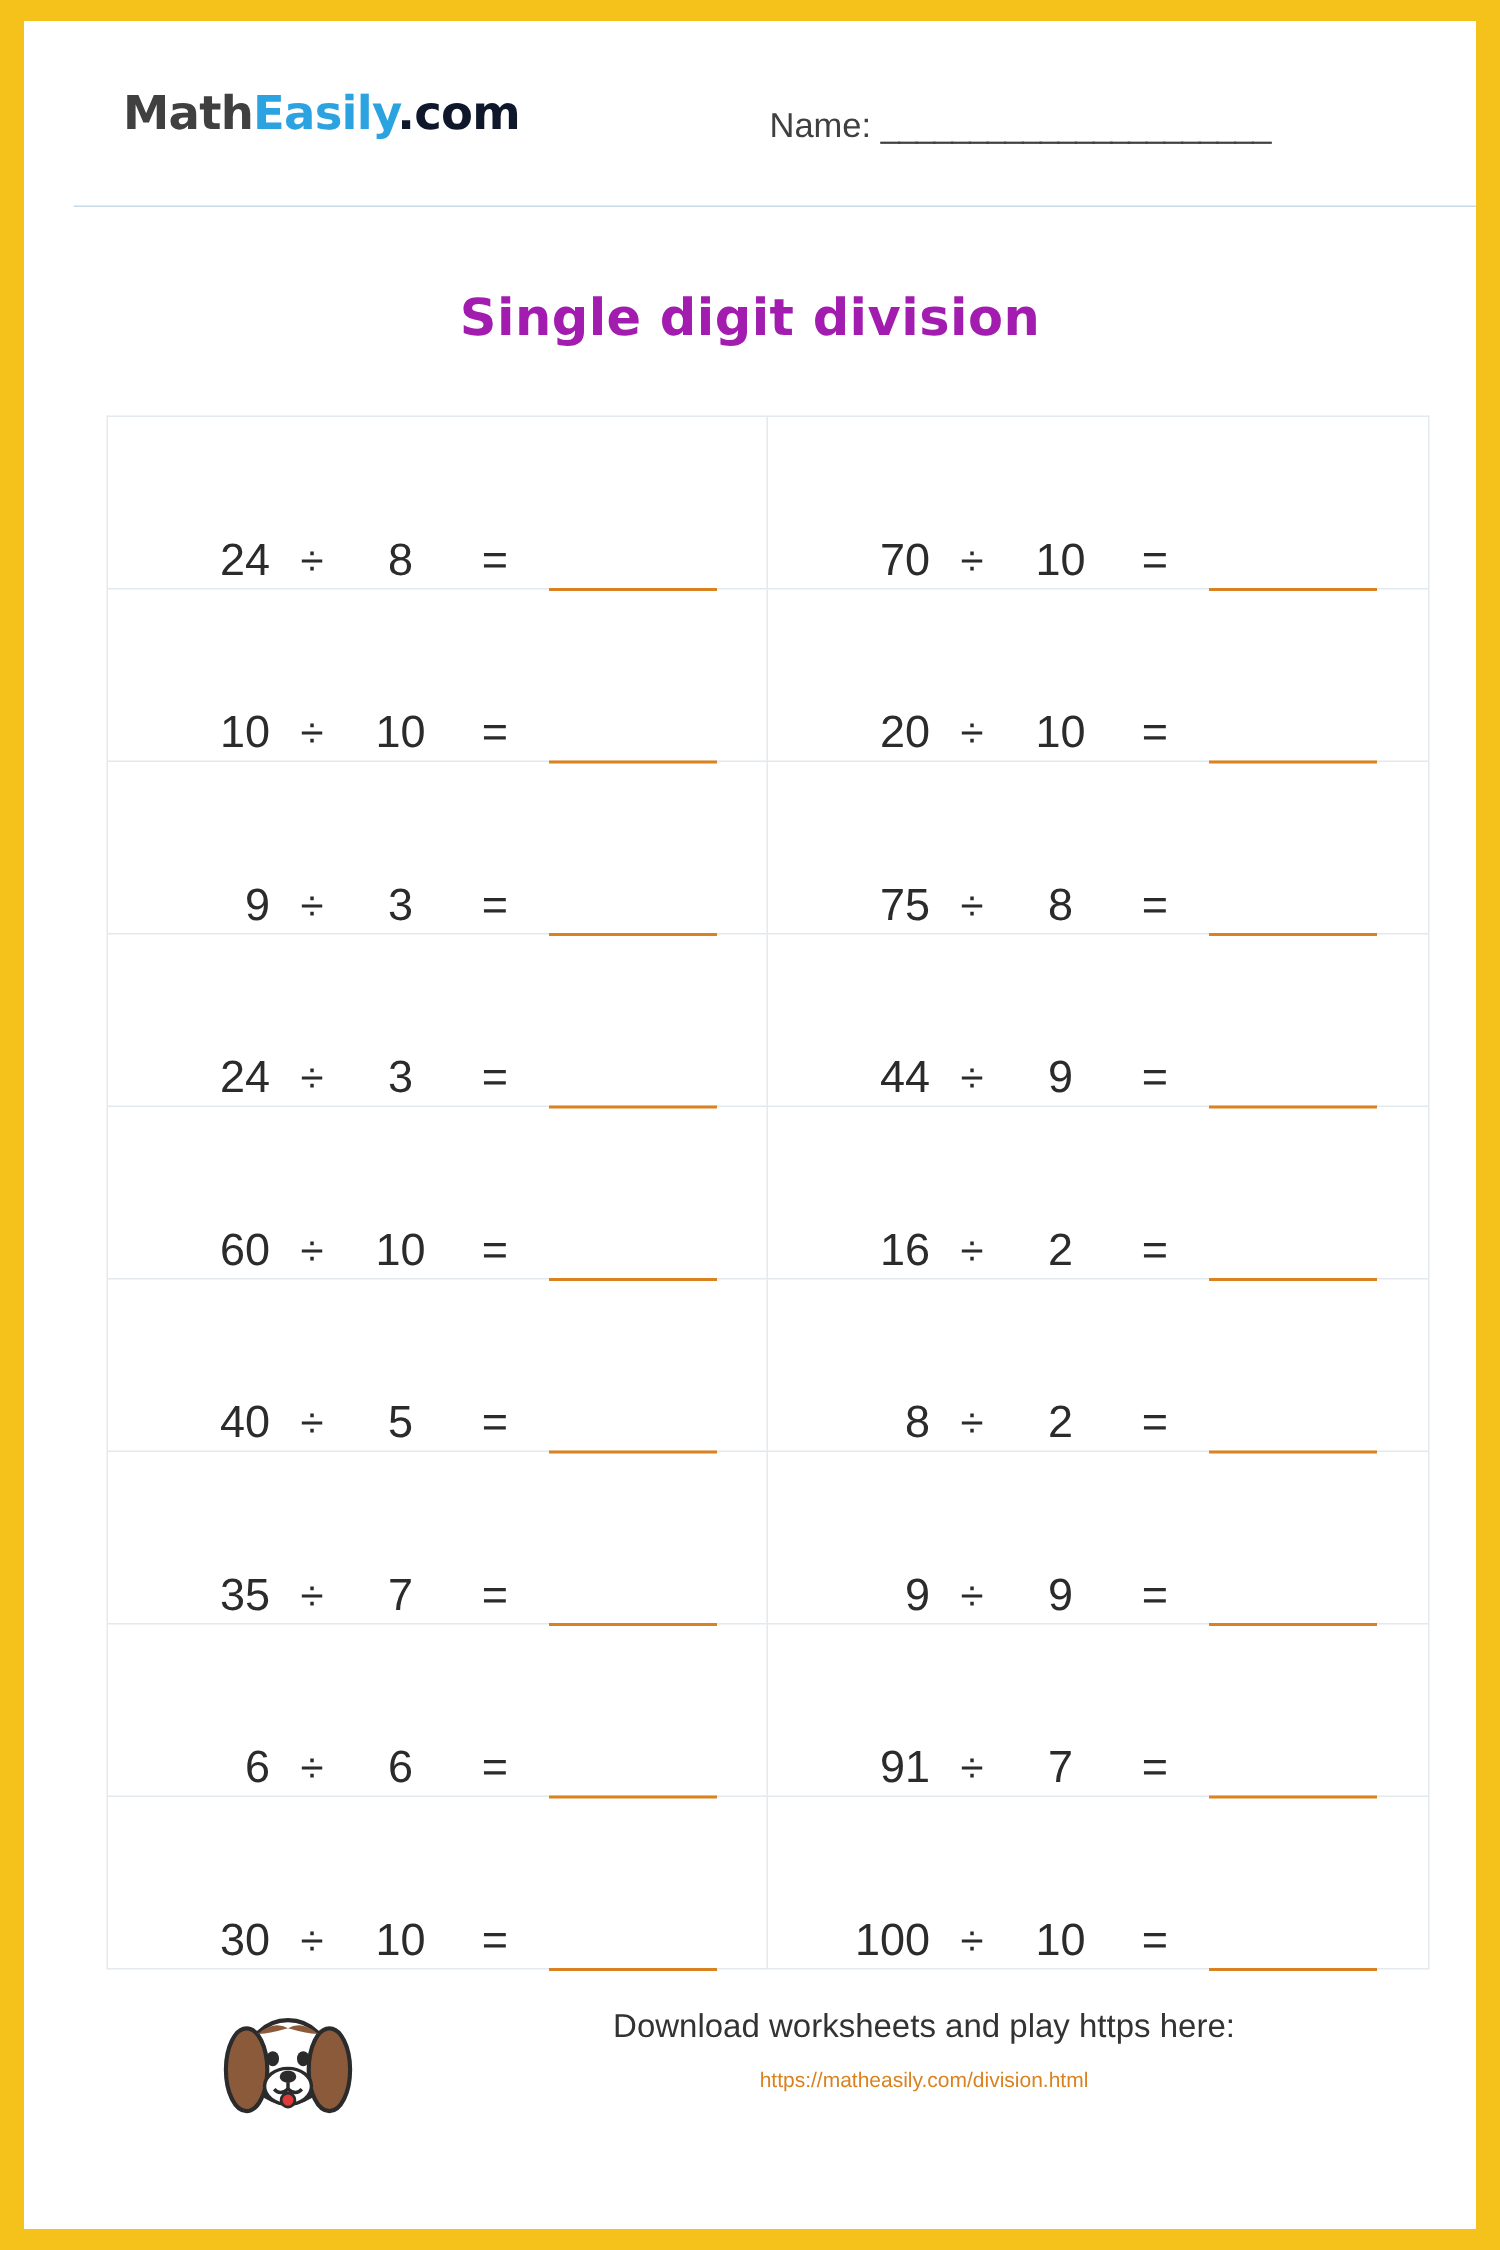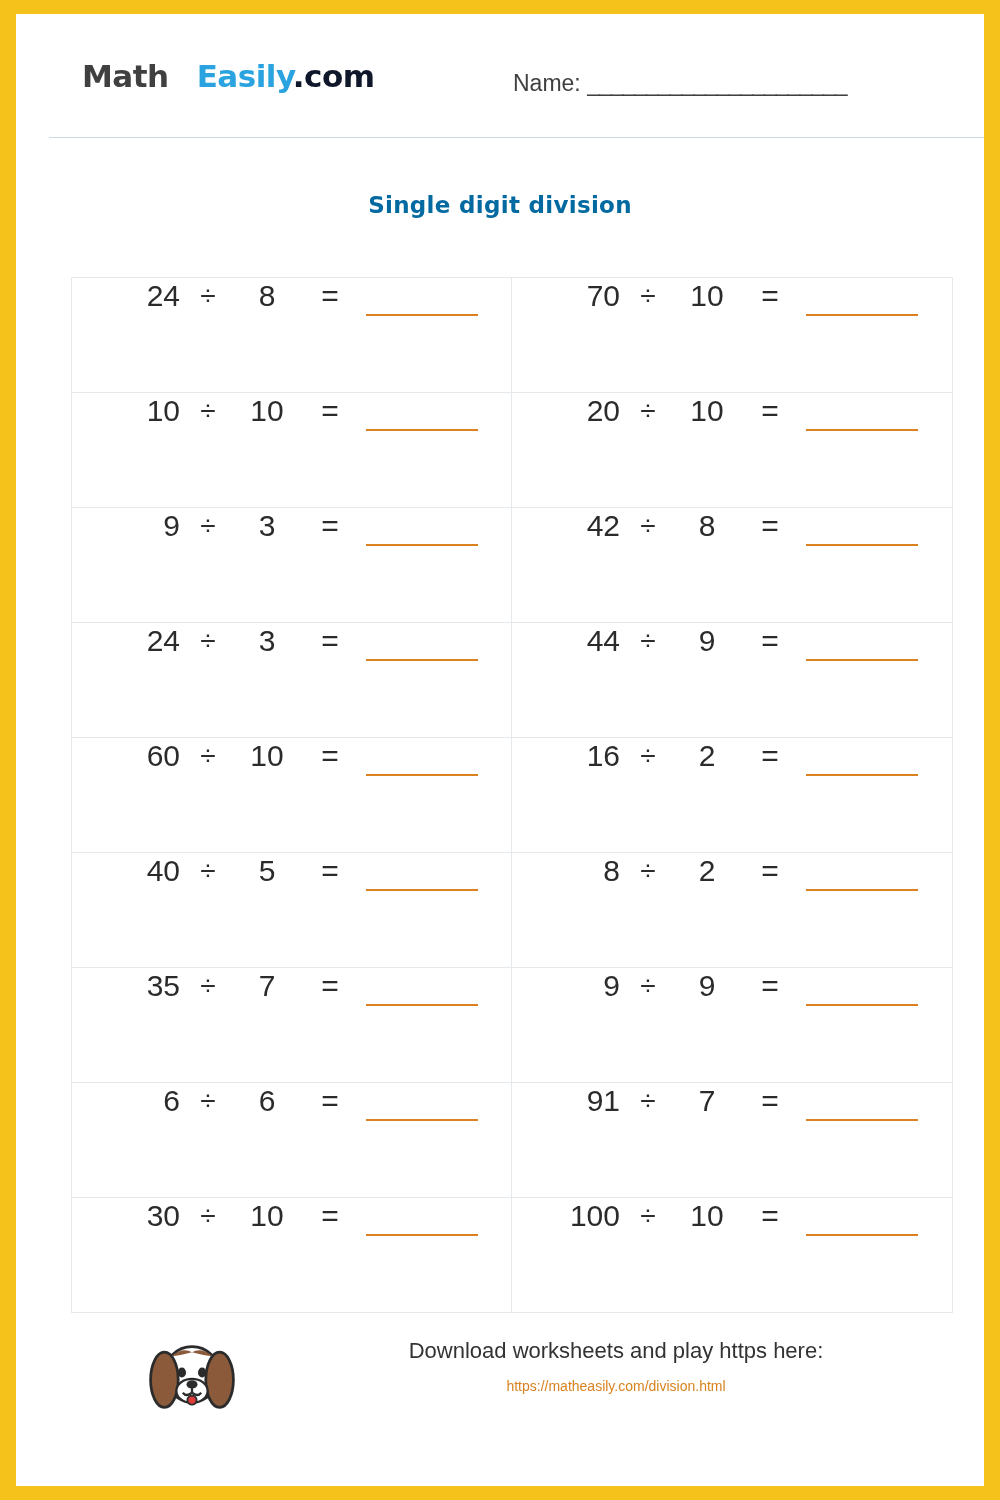--- a/index.html
+++ b/index.html
@@ -33,21 +33,21 @@
     position: absolute;
     left: 66px;
     top: 44px;
     font-size: 31px;
     font-weight: bold;
     font-family: "DejaVu Sans", sans-serif;
     letter-spacing: -0.5px;
     white-space: nowrap;
   }
   .logo .m { color: #404040; }
-  .logo .e { color: #2aa3e0; margin-left: 28px; }
+  .logo .e { color: #2aa3e0; }
   .logo .dot { color: #0f172a; }
 
   .name-line {
     position: absolute;
     left: 497px;
     top: 56px;
     font-size: 23px;
     color: #404040;
     font-family: "Liberation Sans", sans-serif;
     white-space: nowrap;
@@ -65,44 +65,44 @@
     background: #c9d9e6;
   }
 
   
   .title {
     position: absolute;
     top: 178px;
     left: 0;
     width: 100%;
     text-align: center;
-    font-size: 23px;
+    font-size: 34px;
     font-weight: bold;
-    color: #0369a1;
+    color: #a21caf;
     font-family: "DejaVu Sans", sans-serif;
     letter-spacing: 0.3px;
   }
 
   
   .grid {
     position: absolute;
     left: 55px;
     top: 263px;
     width: 882px;
     border: 1px solid #e4e9ee;
     border-bottom: none;
     display: grid;
     grid-template-columns: 1fr 1fr;
   }
   .cell {
     height: 115px;
     border-bottom: 1px solid #e4e9ee;
     position: relative;
     display: flex;
-    align-items: flex-start;
+    align-items: flex-end;
   }
   .cell.left { border-right: 1px solid #e4e9ee; }
 
   .eq {
     display: flex;
     align-items: center;
     width: 100%;
     padding: 0 26px 0 46px;
     font-size: 30px;
     color: #2b2b2b;
@@ -237,21 +237,21 @@
       <div class="eq">
         <span class="num1">9</span>
         <span class="op">÷</span>
         <span class="num2">3</span>
         <span class="eqs">=</span>
         <span class="answer-blank"></span>
       </div>
     </div>
     <div class="cell">
       <div class="eq">
-        <span class="num1">42</span>
+        <span class="num1">75</span>
         <span class="op">÷</span>
         <span class="num2">8</span>
         <span class="eqs">=</span>
         <span class="answer-blank"></span>
       </div>
     </div>
 
     <div class="cell left">
       <div class="eq">
         <span class="num1">24</span>

